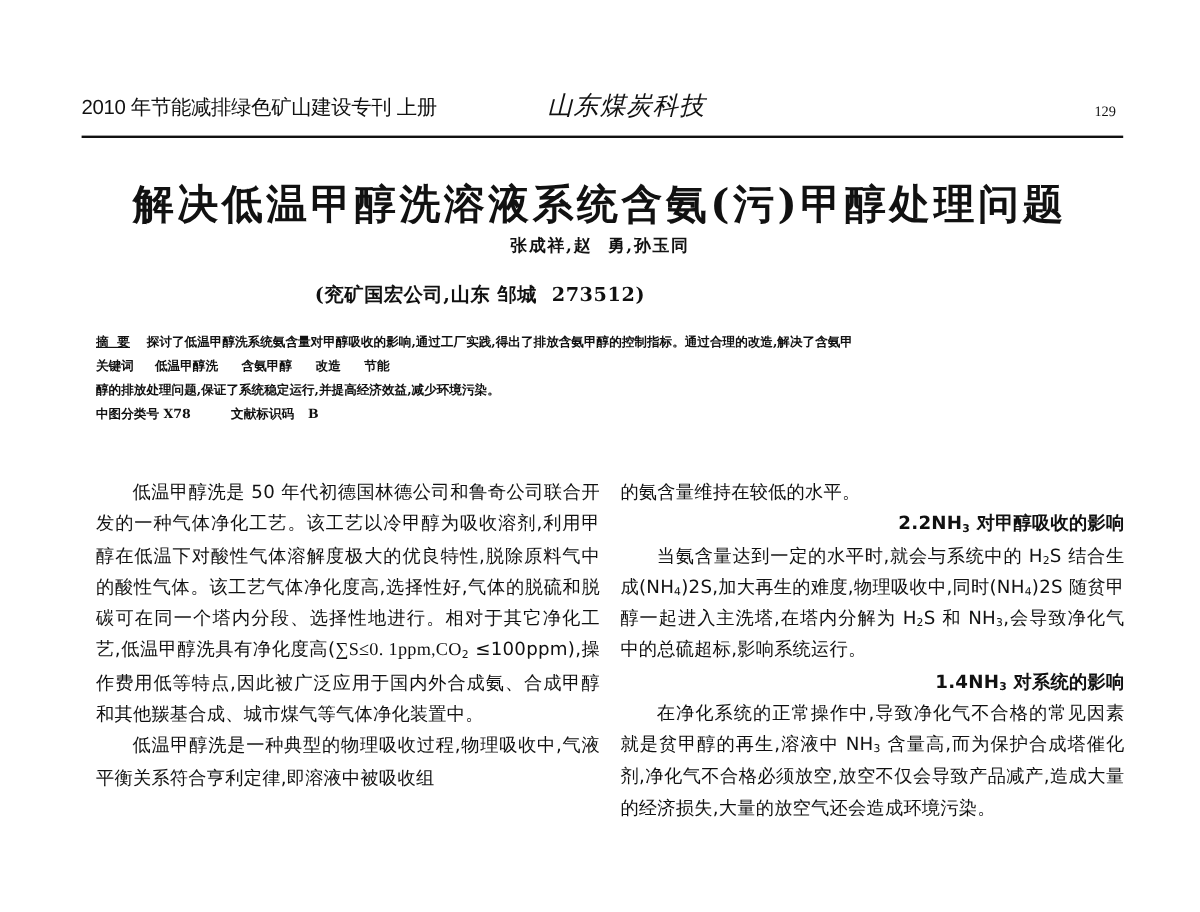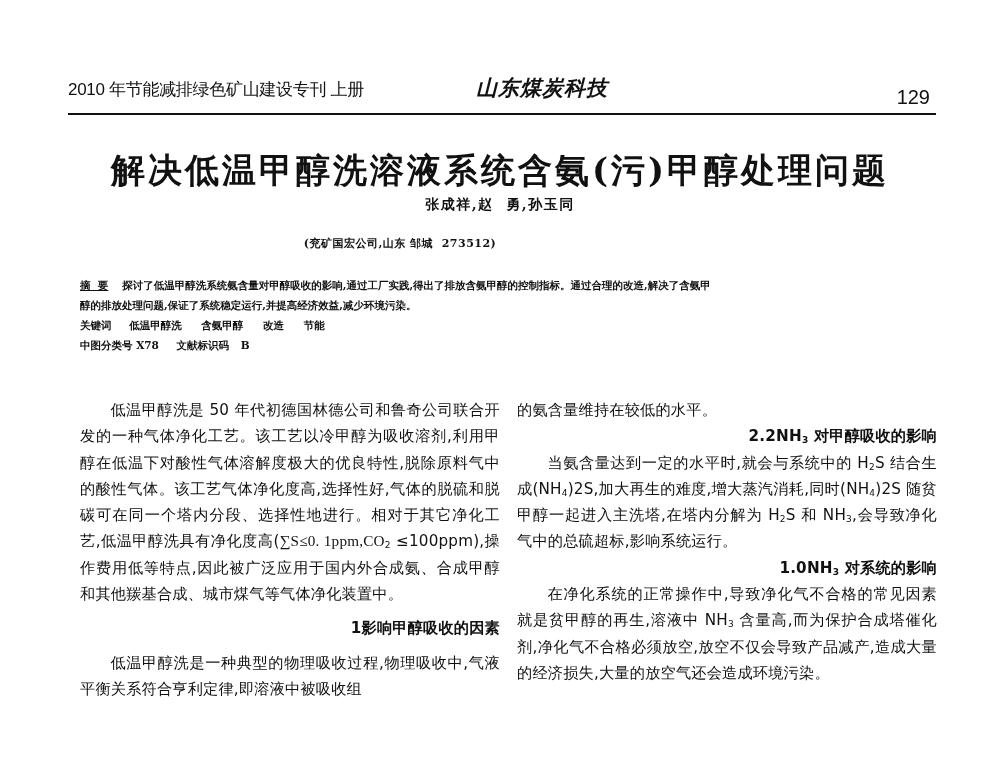--- a/index.html
+++ b/index.html
@@ -26,35 +26,35 @@
       position: absolute;
       left: 0;
       top: 4px;
       font-family: Liberation Sans, sans-serif;
       font-size: 17px;
       letter-spacing: -0.3px;
       white-space: nowrap;
     }
     .journal-logo {
       position: absolute;
-      left: 408px;
+      left: 388px;
       top: 0px;
       font-family: "DejaVu Serif", serif;
       font-size: 21px;
-      font-weight: bold;
+      font-weight: normal;
       font-style: italic;
       letter-spacing: 1px;
       white-space: nowrap;
     }
     .page-number {
       position: absolute;
       right: 6px;
       top: 12px;
-      font-family: Liberation Sans, sans-serif;
-      font-size: 20px;
+      font-family: Liberation Serif, serif;
+      font-size: 12px;
       white-space: nowrap;
       margin-left: 20px;
     }
     .header-rule {
       position: absolute;
       left: 68px;
       top: 113px;
       width: 868px;
       height: 2px;
       background: #111111;
@@ -83,21 +83,21 @@
       letter-spacing: 1.5px;
       white-space: pre;
     }
     .affiliation {
       position: absolute;
       left: 0;
       width: 800px;
       top: 236px;
       text-align: center;
       font-family: "DejaVu Serif", serif;
-      font-size: 11px;
+      font-size: 16px;
       font-weight: bold;
       letter-spacing: 0.5px;
       white-space: pre;
     }
     .meta-block {
       position: absolute;
       left: 80px;
       top: 275px;
       width: 846px;
       font-family: "DejaVu Serif", serif;
@@ -162,48 +162,45 @@
 
 <h1 class="article-title" style="margin:0;">解决低温甲醇洗溶液系统含氨(污)甲醇处理问题</h1>
 <div class="authors">张成祥,赵  勇,孙玉同</div>
 <div class="affiliation">(兖矿国宏公司,山东 邹城  273512)</div>
 
 <div class="meta-block">
   <div class="meta-line">
     <span class="meta-label" style="white-space:pre;text-decoration:underline;">摘  要</span><span>探讨了低温甲醇洗系统氨含量对甲醇吸收的影响,通过工厂实践,得出了排放含氨甲醇的控制指标。通过合理的改造,解决了含氨甲</span>
   </div>
   <div class="meta-line">
-    <span>醇的排放处理问题,保证了系统稳定运行,并提高经济效益,减少环境污染。</span>
-  </div>
-  <div class="meta-line">
     <span class="meta-label">关键词</span>
     <span class="kw">低温甲醇洗</span>
     <span class="kw">含氨甲醇</span>
     <span class="kw">改造</span>
     <span class="kw">节能</span>
   </div>
   <div class="meta-line">
+    <span>醇的排放处理问题,保证了系统稳定运行,并提高经济效益,减少环境污染。</span>
+  </div>
+  <div class="meta-line">
     <span>中图分类号</span>
-    <span style="margin-right:14px;">X78</span>
+    <span style="margin-right:30px;">X78</span>
     <span style="margin-right:8px;">文献标识码</span>
     <span>B</span>
   </div>
 </div>
 
 <div class="col col-left">
   <p class="para indent"><span>低温甲醇洗是 50 年代初德国林德公司和鲁奇公司联合开发的一种气体净化工艺。该工艺以冷甲醇为吸收溶剂,利用甲醇在低温下对酸性气体溶解度极大的优良特性,脱除原料气中的酸性气体。该工艺气体净化度高,选择性好,气体的脱硫和脱碳可在同一个塔内分段、选择性地进行。相对于其它净化工艺,低温甲醇洗具有净化度高(</span><span style="font-family:'Liberation Serif',serif;">∑S≤0. 1ppm,CO</span><sub>2</sub><span> ≤100ppm),操作费用低等特点,因此被广泛应用于国内外合成氨、合成甲醇和其他羰基合成、城市煤气等气体净化装置中。</span></p>
-  <div class="section-heading level1">
-    <span class="sec-num">1</span><span>影响甲醇吸收的因素</span>
-  </div>
   <p class="para indent">低温甲醇洗是一种典型的物理吸收过程,物理吸收中,气液平衡关系符合亨利定律,即溶液中被吸收组</p>
 </div>
 
 <div class="col col-right">
   <p class="para">的氨含量维持在较低的水平。</p>
   <div class="section-heading">
     <span class="sub-num">2.2</span><span>NH</span><sub>3</sub><span> 对甲醇吸收的影响</span>
   </div>
-  <p class="para indent"><span>当氨含量达到一定的水平时,就会与系统中的 H</span><sub>2</sub><span>S 结合生成(NH</span><sub>4</sub><span>)2S,加大再生的难度,增大蒸汽消耗,同时(NH</span><sub>4</sub><span>)2S 随贫甲醇一起进入主洗塔,在塔内分解为 H</span><sub>2</sub><span>S 和 NH</span><sub>3</sub><span>,会导致净化气中的总硫超标,影响系统运行。</span></p>
+  <p class="para indent"><span>当氨含量达到一定的水平时,就会与系统中的 H</span><sub>2</sub><span>S 结合生成(NH</span><sub>4</sub><span>)2S,加大再生的难度,物理吸收中,同时(NH</span><sub>4</sub><span>)2S 随贫甲醇一起进入主洗塔,在塔内分解为 H</span><sub>2</sub><span>S 和 NH</span><sub>3</sub><span>,会导致净化气中的总硫超标,影响系统运行。</span></p>
   <div class="section-heading">
-    <span class="sub-num">1.0</span><span>NH</span><sub>3</sub><span> 对系统的影响</span>
+    <span class="sub-num">1.4</span><span>NH</span><sub>3</sub><span> 对系统的影响</span>
   </div>
   <p class="para indent"><span>在净化系统的正常操作中,导致净化气不合格的常见因素就是贫甲醇的再生,溶液中 NH</span><sub>3</sub><span> 含量高,而为保护合成塔催化剂,净化气不合格必须放空,放空不仅会导致产品减产,造成大量的经济损失,大量的放空气还会造成环境污染。</span></p>
 </div>
 
 </body></html>

